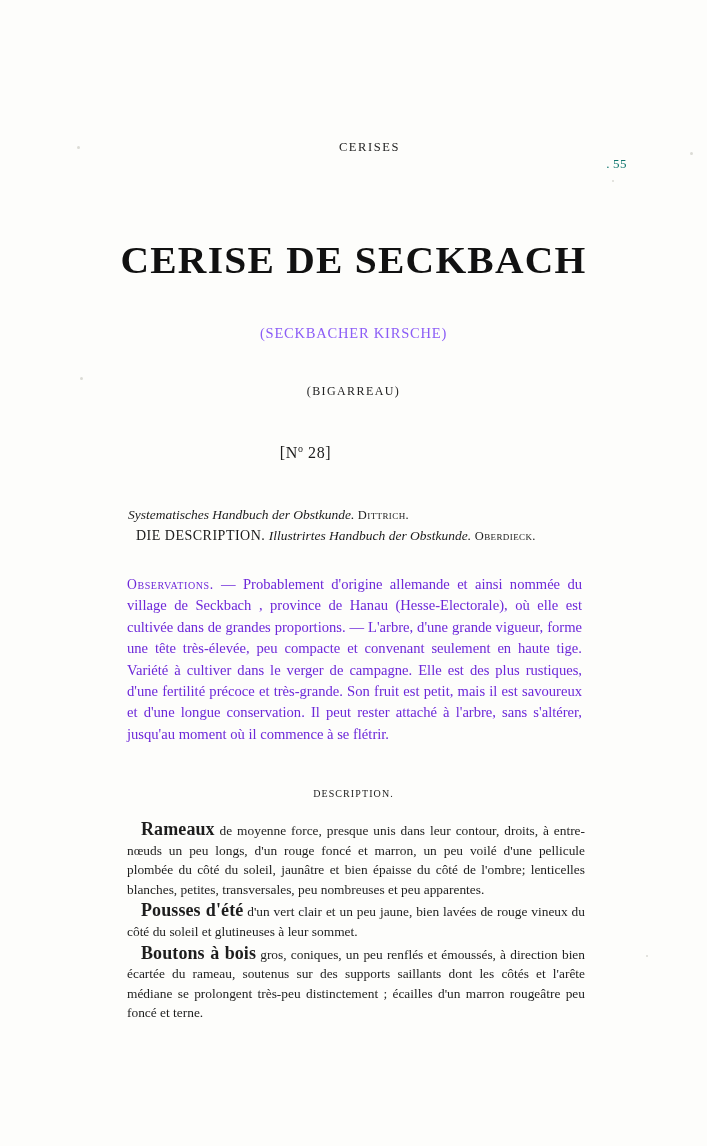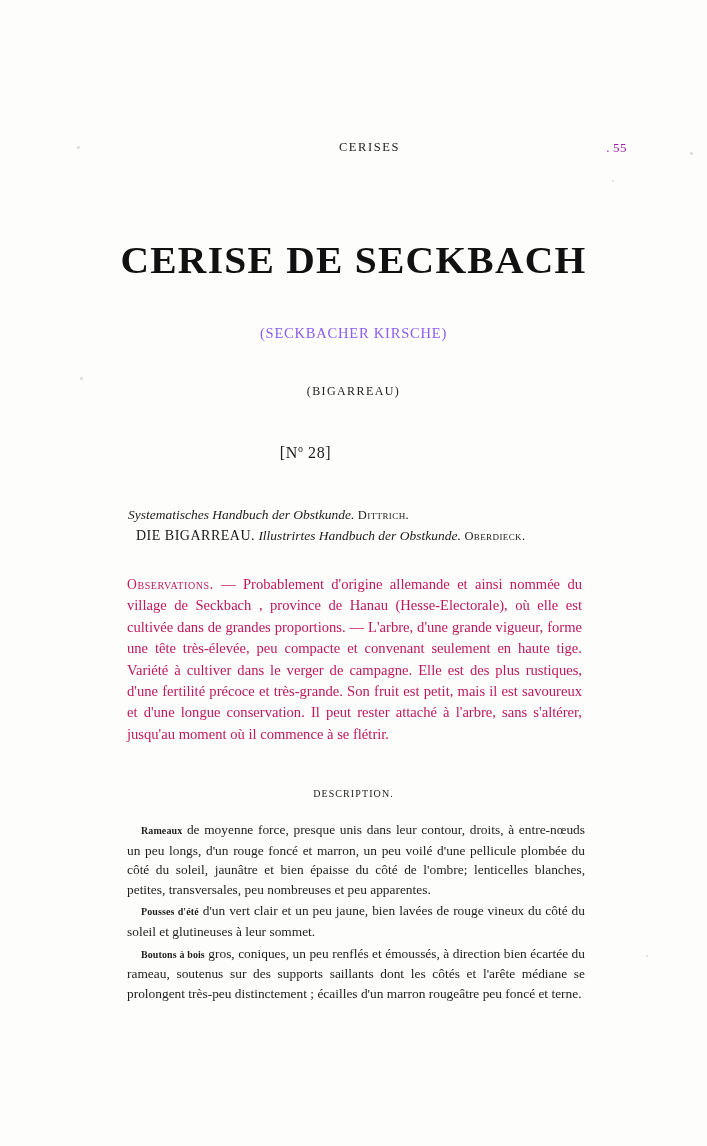--- a/index.html
+++ b/index.html
@@ -36,24 +36,24 @@
     text-align: center;
     font-size: 12.5px;
     letter-spacing: 1.6px;
     font-family: "Liberation Serif", serif;
     color: #232323;
     margin-left: 16px;
   }
   .runhead-page {
     position: absolute;
     right: 80px;
-    top: 0;
+    top: 16px;
     font-size: 13px;
     letter-spacing: 0.5px;
-    color: #a21caf;
+    color: #0f766e;
   }
   .runhead-page .dot {
     font-size: 13px;
     margin-right: 3px;
   }
 
   
   .title-main {
     position: absolute;
     top: 238px;
@@ -140,21 +140,21 @@
 
   
   .obs {
     position: absolute;
     top: 574px;
     left: 127px;
     width: 455px;
     font-size: 14.6px;
     line-height: 21.4px;
     text-align: justify;
-    color: #be185d;
+    color: #6d28d9;
   }
   .obs .lead {
     font-variant: small-caps;
     letter-spacing: 0.6px;
     font-size: 13.6px;
   }
 
   
   .desc-head {
     position: absolute;
@@ -179,21 +179,21 @@
     text-align: justify;
     color: #1d1d1d;
   }
   .desc-body p {
     margin: 0 0 2px 0;
     text-indent: 14px;
   }
   .desc-body .term {
     font-weight: bold;
     letter-spacing: 0.1px;
-    font-size: 10px;
+    font-size: 18px;
     font-family: "Liberation Serif", serif;
   }
 
   
   .speck {
     position: absolute;
     background: #cfcfc8;
     border-radius: 50%;
     opacity: 0.75;
   }
@@ -217,21 +217,21 @@
   <div class="title-main">CERISE DE SECKBACH</div>
 
   <div class="subtitle-1">(SECKBACHER KIRSCHE)</div>
 
   <div class="subtitle-2">(BIGARREAU)</div>
 
   <div class="number-line"><span>[N</span><sup>o</sup><span> 28]</span></div>
 
   <div class="refs">
     <div class="line1"><span>Systematisches Handbuch der Obstkunde</span><span>. </span><span class="sc">Dittrich.</span></div>
-    <div class="line2"><span class="caps">DIE BIGARREAU.</span><span class="ital"> Illustrirtes Handbuch der Obstkunde.</span><span class="sc"> Oberdieck.</span></div>
+    <div class="line2"><span class="caps">DIE DESCRIPTION.</span><span class="ital"> Illustrirtes Handbuch der Obstkunde.</span><span class="sc"> Oberdieck.</span></div>
   </div>
 
   <div class="obs">
     <span class="lead">Observations.</span><span> — Probablement d'origine allemande et ainsi nommée du village de Seckbach , province de Hanau (Hesse-Electorale), où elle est cultivée dans de grandes proportions. — L'arbre, d'une grande vigueur, forme une tête très-élevée, peu compacte et convenant seulement en haute tige. Variété à cultiver dans le verger de campagne. Elle est des plus rustiques, d'une fertilité précoce et très-grande. Son fruit est petit, mais il est savoureux et d'une longue conservation. Il peut rester attaché à l'arbre, sans s'altérer, jusqu'au moment où il commence à se flétrir.</span>
   </div>
 
   <div class="desc-head">DESCRIPTION.</div>
 
   <div class="desc-body">
     <p><span class="term">Rameaux</span><span> de moyenne force, presque unis dans leur contour, droits, à entre-nœuds un peu longs, d'un rouge foncé et marron, un peu voilé d'une pellicule plombée du côté du soleil, jaunâtre et bien épaisse du côté de l'ombre; lenticelles blanches, petites, transversales, peu nombreuses et peu apparentes.</span></p>

